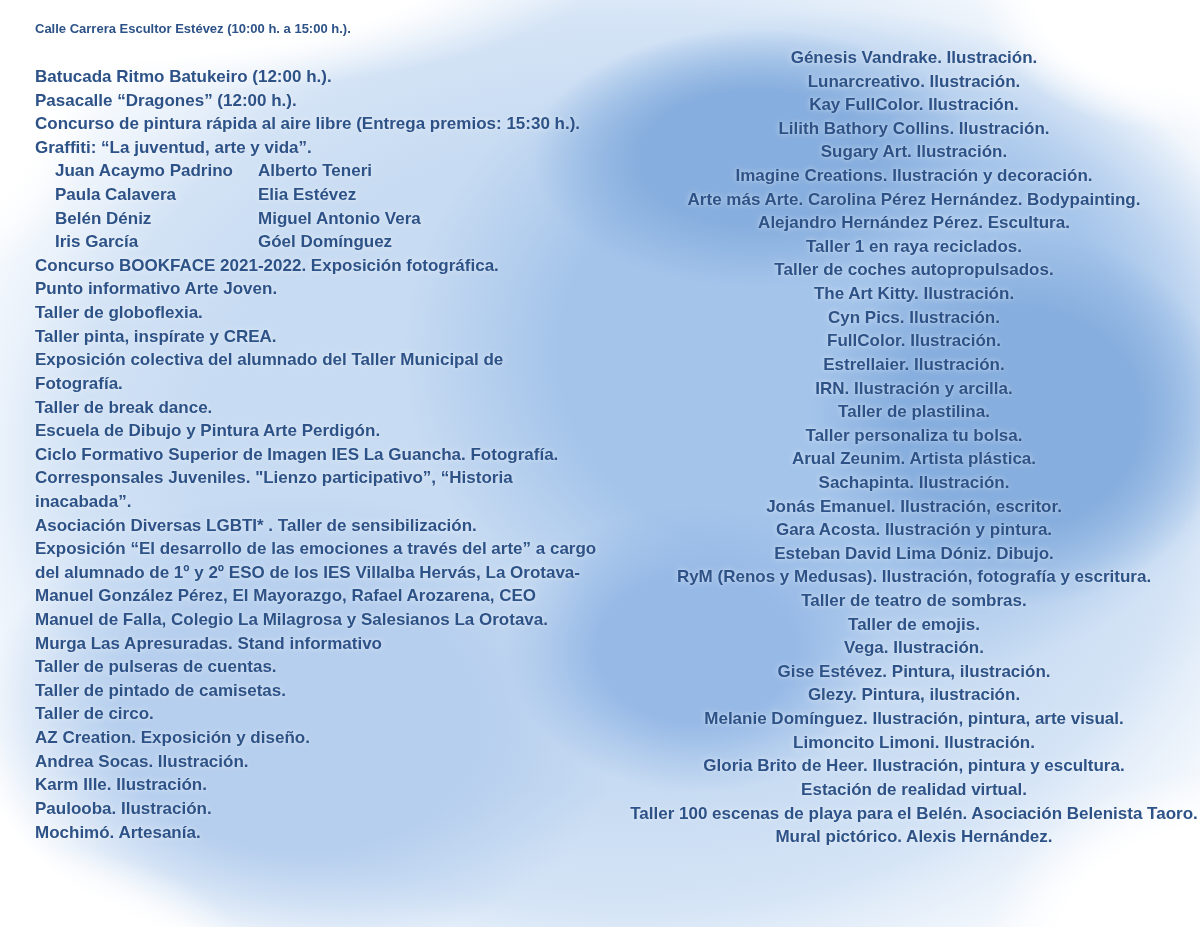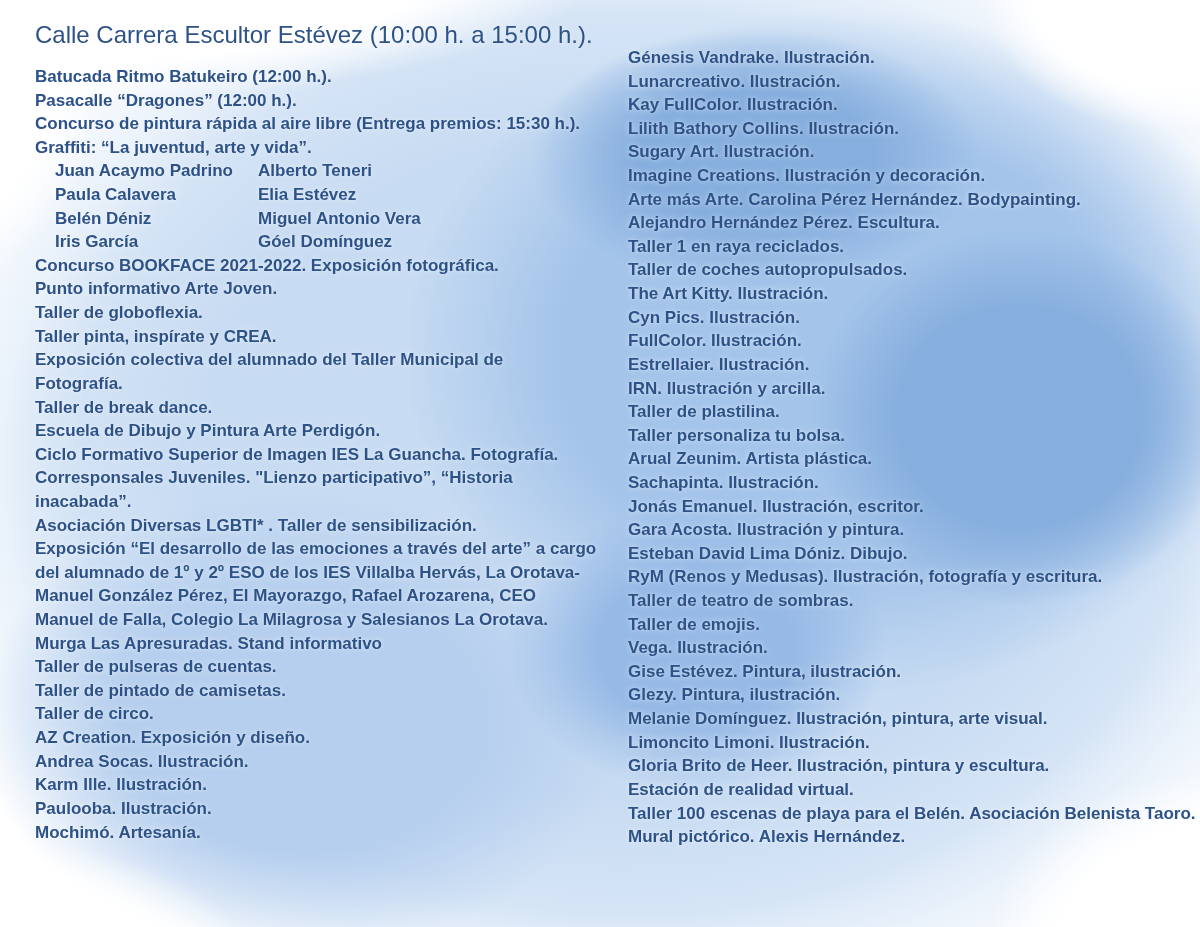--- a/index.html
+++ b/index.html
@@ -37,31 +37,31 @@
       radial-gradient(ellipse 280px 210px at 58% 70%,  var(--midplus) 0 35%, rgba(150,185,230,0) 68%),
       
       radial-gradient(ellipse 560px 440px at 70% 38%,  var(--mid) 0 50%, rgba(164,196,234,0) 78%),
       radial-gradient(ellipse 450px 320px at 25% 78%,  var(--midlight) 0 40%, rgba(182,207,238,0) 72%),
       
       radial-gradient(ellipse 740px 570px at 52% 50%,  var(--light) 0 58%, rgba(199,219,242,0) 84%),
       radial-gradient(ellipse 820px 660px at 53% 50%,  var(--lightest) 0 68%, rgba(217,231,247,0) 90%);
   }
   .title{
     position:absolute;left:35px;top:21px;
-    font-size:24px;font-weight:400;color:var(--text);
+    font-size:13px;font-weight:700;color:var(--text);
     white-space:nowrap;
     text-shadow:0 0 6px rgba(255,255,255,.55);
   }
   .col{
     position:absolute;
     color:var(--text);
     font-size:17px;font-weight:700;
   }
   .col-left {left:35px; top:65px; width:585px;}
-  .col-right{left:628px;top:46px; width:572px;}
+  .col-right{left:628px;top:46px; width:572px;text-align:center;}
   .row{
     height:23.62px;line-height:23.62px;
     white-space:nowrap;
     text-shadow:0 0 6px rgba(255,255,255,.55), 0 0 2px rgba(255,255,255,.3);
   }
   .row.pair{padding-left:20px;}
   .pair-a{display:inline-block;width:203px;}
 </style>
 </head>
 <body>

